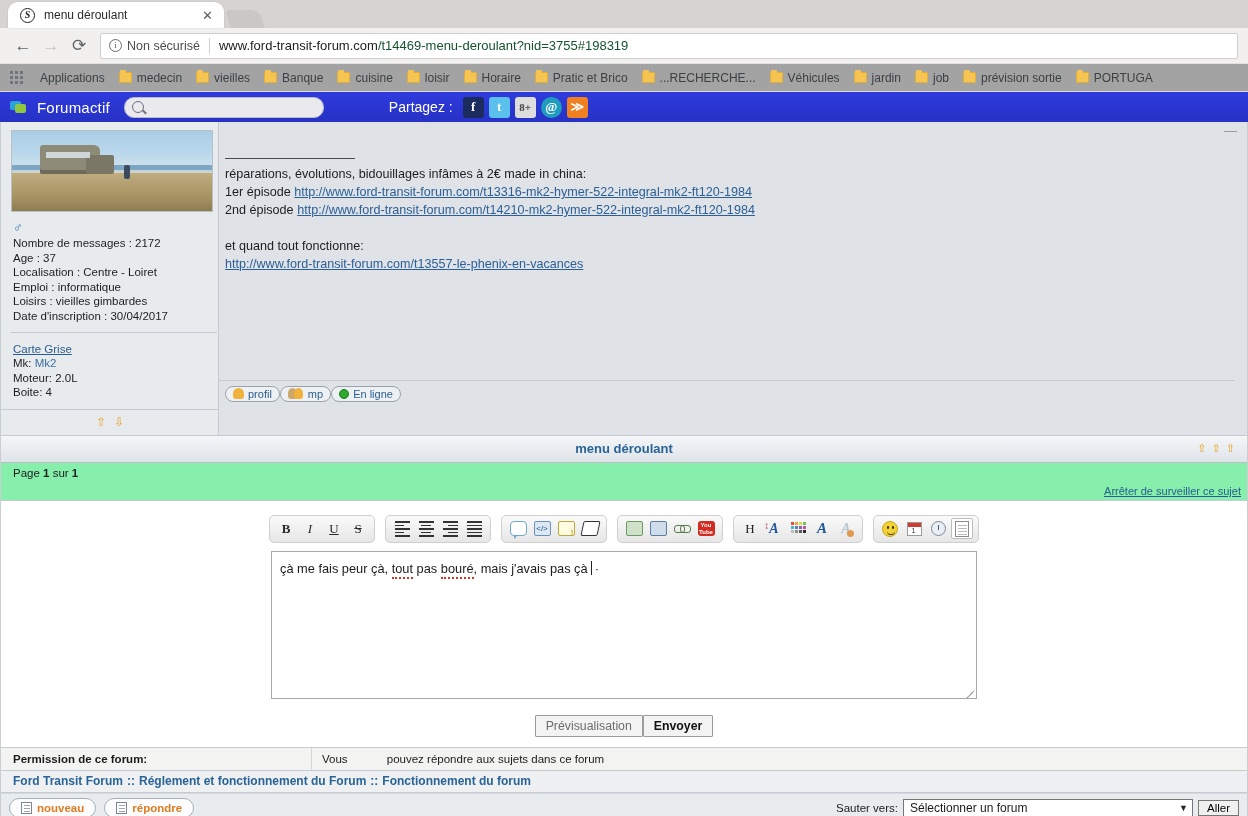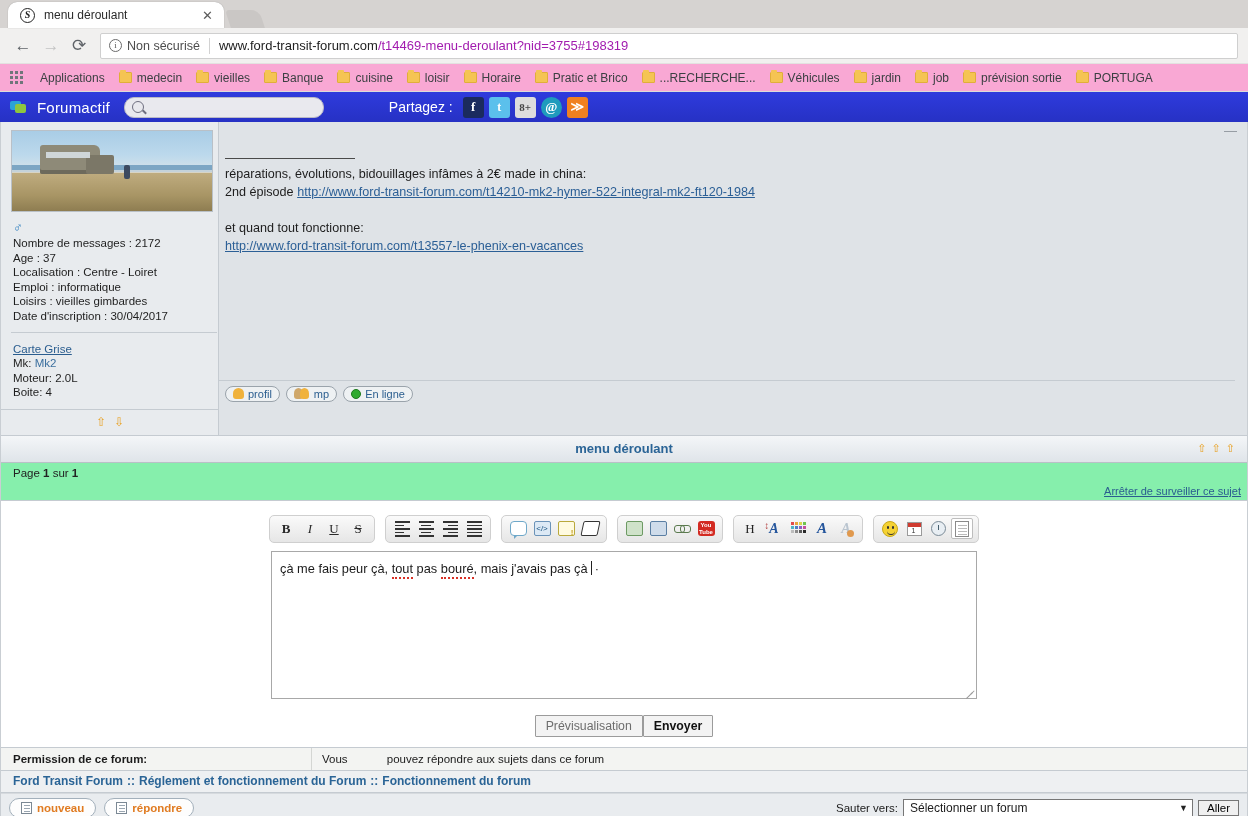--- a/index.html
+++ b/index.html
@@ -55,24 +55,24 @@
     display: flex; align-items: center; padding: 0 8px; overflow: hidden;
   }
   .info-icon {
     width: 13px; height: 13px; border: 1.3px solid #6b6b6b; border-radius: 50%;
     font-size: 9px; line-height: 11px; text-align: center; color: #5b5b5b;
     font-family: "Liberation Serif", serif; margin-right: 5px; flex:0 0 auto;
   }
   .secbadge { font-size: 12.5px; color: #4d4d4d; white-space: nowrap; }
   .omni-sep { width:1px; height:16px; background:#d2d2d2; margin:0 9px; flex:0 0 auto;}
   .url { font-size: 13px; color: #222; white-space: nowrap; }
-  .url .dim { color: #a21caf; }
+  .url .dim { color: #14532d; }
 
   .bookmarks {
-    height: 28px; background: #f9a8d4; display: flex; align-items: center;
+    height: 28px; background: #a3a3a3; display: flex; align-items: center;
     padding: 0 6px; gap: 0px; overflow: hidden; border-bottom: 1px solid #dcdad9;
   }
   .apps-grid {
     width: 16px; height: 14px; display: grid; grid-template-columns: repeat(3,3px);
     grid-template-rows: repeat(3,3px); gap: 2px; margin: 0 7px 0 4px; flex:0 0 auto;
   }
   .apps-grid i { background: #70757a; display:block; width:3px; height:3px; }
   .bm {
     display: flex; align-items: center; gap: 5px; padding: 2px 7px;
     font-size: 12px; color: #3c4043; white-space: nowrap; cursor: pointer; flex:0 0 auto;
@@ -160,21 +160,21 @@
   .arrow-up, .arrow-dn { font-size:12px; color:#e8a021; cursor:pointer; }
 
   .post-right { flex:1 1 auto; padding: 8px 12px 0 6px; position:relative; }
   .post-body { min-height: 250px; font-size:12.6px; color:#1d1d1d; line-height:18px; padding-top:24px; }
   .hr-sig { width:130px; border-bottom:1px solid #4a4a4a; margin: 4px 0 6px 0; height:1px; }
   .post-body a { color:#2b5f96; text-decoration:underline; }
   .spacer-line { height:18px; }
 
   .post-actions {
     border-top:1px solid #c5cbd1; margin-left:-6px; padding:5px 0 5px 6px;
-    display:flex; gap:6px; align-items:center; height:26px;
+    display:flex; align-items:center; height:26px;
   }
   .btn-pill {
     display:inline-flex; align-items:center; gap:4px; height:16px;
     border:1px solid #9aa3ab; border-radius:8px; background:#eef1f3;
     padding:0 7px; font-size:11px; color:#2a5d8f; cursor:pointer; white-space:nowrap;
   }
   .ico-person { width:11px;height:11px;background:#f0b23c;border-radius:50% 50% 3px 3px; flex:0 0 auto;}
   .ico-2person { width:16px;height:11px; position:relative; flex:0 0 auto;}
   .ico-2person i{position:absolute;top:0;width:9px;height:11px;background:#f0b23c;border-radius:50% 50% 3px 3px;}
   .ico-2person i:nth-child(1){left:0;background:#cfa76a;}
@@ -467,20 +467,21 @@
       <div class="post-left-foot">
         <span class="arrow-up">⇧</span>
         <span class="arrow-dn">⇩</span>
       </div>
     </div>
 
     <div class="post-right">
       <div class="post-body">
         <div class="hr-sig"></div>
         <div>réparations, évolutions, bidouillages infâmes à 2€ made in china:</div>
+        <div><span>1er épisode</span> <a>http://www.ford-transit-forum.com/t13316-mk2-hymer-522-integral-mk2-ft120-1984</a></div>
         <div><span>2nd épisode</span> <a>http://www.ford-transit-forum.com/t14210-mk2-hymer-522-integral-mk2-ft120-1984</a></div>
         <div class="spacer-line"></div>
         <div>et quand tout fonctionne:</div>
         <div><a>http://www.ford-transit-forum.com/t13557-le-phenix-en-vacances</a></div>
       </div>
       <div class="post-actions">
         <span class="btn-pill">
             <span class="ico-person"></span>
             <span>profil</span>
           </span>

